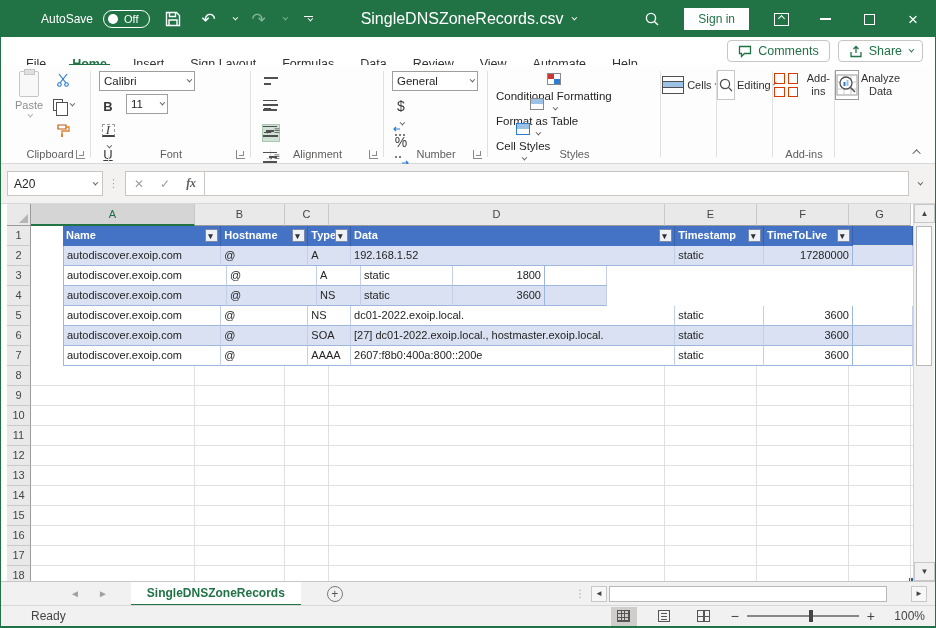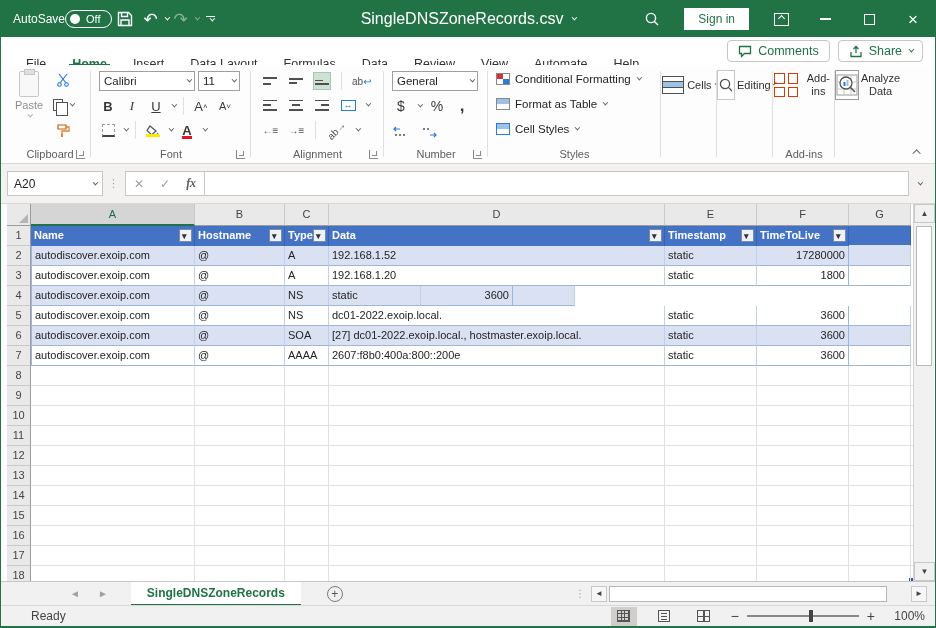--- a/index.html
+++ b/index.html
@@ -2,21 +2,21 @@
 <html><head>
 <meta charset="utf-8">
 <style>
   * { box-sizing: border-box; margin: 0; padding: 0; }
   html,body { width:936px; height:628px; overflow:hidden; }
   body { font-family:"Liberation Sans", sans-serif; font-size:12px; color:#252423; background:#fff; }
   .window { position:absolute; inset:0; border:1px solid #217346; border-bottom:3px solid #217346; background:#fff; }
 
   
   .titlebar { position:absolute; left:0; top:0; width:100%; height:36px; background:#217346; color:#fff; display:flex; align-items:center; }
-  .tb-left { display:flex; align-items:center; padding-left:12px;text-align:center; }
+  .tb-left { display:flex; align-items:center; gap:10px; padding-left:40px;text-align:center; }
   .autosave-label { font-size:12px; }
   .autosave-toggle { display:flex; align-items:center; gap:6px; border:1px solid #fff; border-radius:10px; padding:1px 10px 1px 4px; height:18px; cursor:pointer; }
   .autosave-dot { width:10px; height:10px; border-radius:50%; background:#fff; }
   .autosave-state { font-size:11px; }
   .qat-btn { width:26px; height:26px; display:flex; align-items:center; justify-content:center; cursor:pointer; position:relative; }
   .qat-btn svg { display:block; }
   .chev { display:inline-block; width:6px; height:6px; border-right:1.4px solid currentColor; border-bottom:1.4px solid currentColor; transform:rotate(45deg) translateY(-2px); }
   .chev.up { transform:rotate(-135deg) translateY(-2px); }
   .chev.sm { width:4px; height:4px; }
   .dim { opacity:.45; }
@@ -41,21 +41,21 @@
   .ribbon { position:absolute; left:0; top:64px; width:100%; height:99px; background:#fdfdfd; border-bottom:1px solid #d8d8d8; }
   .rgroup { position:absolute; top:0; height:98px; }
   .rgroup .divider { position:absolute; right:0; top:6px; bottom:6px; width:1px; background:#e0e0e0; }
   .glabel { position:absolute; left:0; right:0; bottom:3px; text-align:center; font-size:11px; color:#605e5c; }
   .dlg { position:absolute; bottom:4px; right:6px; width:9px; height:9px; border-left:1px solid #8a8886; border-bottom:1px solid #8a8886; cursor:pointer; }
   .dlg:after { content:""; position:absolute; right:1px; top:1px; width:4px; height:4px; border-right:1.2px solid #8a8886; border-bottom:1.2px solid #8a8886; }
   .bigbtn { position:absolute; top:5px; width:100%; display:flex; flex-direction:row; align-items:center; gap:2px; cursor:pointer; }
   .bigicon { width:30px; height:30px; display:flex; align-items:center; justify-content:center; }
   .biglabel { font-size:11px; color:#323130; text-align:center; line-height:1.15; }
   .smbtn { display:inline-flex; align-items:center; justify-content:center; min-width:18px; height:18px; cursor:pointer; color:#3b3a39; }
-  .rrow { display:flex; align-items:center; gap:3px; }
+  .rrow { display:flex; align-items:center; gap:3px;flex-direction:column; }
   .combo { background:#fff; border:1px solid #a19f9d; height:20px; display:flex; align-items:center; justify-content:space-between; padding:0 4px; font-size:11.5px; cursor:pointer; color:#201f1e; }
   .combo .chev { color:#605e5c; }
   .ibars { width:14px; height:11px; display:flex; flex-direction:column; justify-content:space-between; }
   .ibars i { display:block; height:1.6px; background:#505050; width:100%; }
   .ibars.short-mid i:nth-child(2) { width:60%; }
   .ibars.center i:nth-child(2) { width:60%; margin:0 auto; }
   .ibars.right i:nth-child(2) { width:60%; margin-left:auto; }
   .ibars.two { height:8px; }
   .selbox { background:#cfe0d5; border:1px solid #aac7b4; }
   .vsep { width:1px; height:18px; background:#e0e0e0; margin:0 2px; }
@@ -71,21 +71,21 @@
   
   .gridwrap { position:absolute; left:0; top:203px; width:100%; height:377px; background:#fff; }
   .corner { position:absolute; left:6px; top:0; width:24px; height:22px; background:#e9e9e9; border-right:1px solid #9b9b9b; border-bottom:1px solid #9b9b9b; cursor:pointer; }
   .corner:after { content:""; position:absolute; right:2px; bottom:2px; border-left:9px solid transparent; border-bottom:9px solid #b5b5b5; }
   .colheads { position:absolute; left:30px; top:0; height:22px; display:flex; }
   .colhead { height:22px; background:#e9e9e9; border-right:1px solid #c9c9c9; border-bottom:1px solid #9b9b9b; text-align:center; line-height:21px; font-size:11px; color:#444; cursor:pointer; }
   .colhead.active { background:#d5d5d5; color:#1e6b41; border-bottom:2px solid #217346; line-height:20px; }
   .rowheads { position:absolute; left:6px; top:22px; width:24px; height:355px; overflow:hidden; }
   .rowhead { width:24px; height:20px; background:#e9e9e9; border-right:1px solid #9b9b9b; border-bottom:1px solid #c9c9c9; text-align:center; line-height:19px; font-size:11px; color:#444; cursor:pointer; }
   .cells { position:absolute; left:30px; top:22px; width:882px; height:355px; overflow:hidden; }
-  .trow { display:flex; height:20px; }
+  .trow { display:flex; height:20px;padding-left:32px; }
   .tcell { height:20px; font-size:11px; padding:0 3px; line-height:19px; overflow:hidden; white-space:nowrap; cursor:cell; }
   .cA{width:164px}.cB{width:90px}.cC{width:44px}.cD{width:336px}.cE{width:92px}.cF{width:92px}.cG{width:62px}
   .thead .tcell { background:#4472C4; color:#fff; font-weight:bold; position:relative; border-right:1px solid #3a62ab; }
   .filterbtn { position:absolute; right:2px; top:3px; width:13px; height:13px; background:#eef1f6; border:1px solid #7d8aa5; cursor:pointer; }
   .filterbtn:after { content:"▾"; position:absolute; left:2px; top:-3px; font-size:9px; color:#333; }
   .drow .tcell { border-bottom:1px solid #9DB6DD; border-right:1px solid #c3cfe6; }
   .drow .tcell.cA { border-left:1px solid #9DB6DD; }
   .drow .tcell.cF { border-right:1px solid #9DB6DD; }
   .band .tcell { background:#D9E1F2; }
   .plain .tcell { background:#fff; }
@@ -202,21 +202,21 @@
       <span class="tb-icon">
           <span class="close-glyph">×</span>
         </span>
     </div>
   </div>
 
   <div class="tabsrow" style="padding-left:12px;">
     <span class="rtab">File</span>
     <span class="rtab active">Home</span>
     <span class="rtab">Insert</span>
-    <span class="rtab">Data Layout</span>
+    <span class="rtab">Sign Layout</span>
     <span class="rtab">Formulas</span>
     <span class="rtab">Data</span>
     <span class="rtab">Review</span>
     <span class="rtab">View</span>
     <span class="rtab">Automate</span>
     <span class="rtab">Help</span>
     <span class="tabs-right">
       <span class="pill-btn">
         <svg width="14" height="13" viewBox="0 0 14 13">
             <path d="M1.5 1.5h11v7h-6l-3 3v-3h-2z" fill="none" stroke="#217346" stroke-width="1.3"></path>
@@ -593,21 +593,20 @@
           <span class="tcell cC">A</span>
           <span class="tcell cD">192.168.1.52</span>
           <span class="tcell cE">static</span>
           <span class="tcell cF num">17280000</span>
           <span class="tcell cG gcell"></span>
       </div>
       <div class="trow drow plain">
         <span class="tcell cA">autodiscover.exoip.com</span>
           <span class="tcell cB">@</span>
           <span class="tcell cC">A</span>
-          <span class="tcell cD">192.168.1.20</span>
           <span class="tcell cE">static</span>
           <span class="tcell cF num">1800</span>
           <span class="tcell cG gcell"></span>
       </div>
       <div class="trow drow band">
         <span class="tcell cA">autodiscover.exoip.com</span>
           <span class="tcell cB">@</span>
           <span class="tcell cC">NS</span>
           <span class="tcell cE">static</span>
           <span class="tcell cF num">3600</span>

